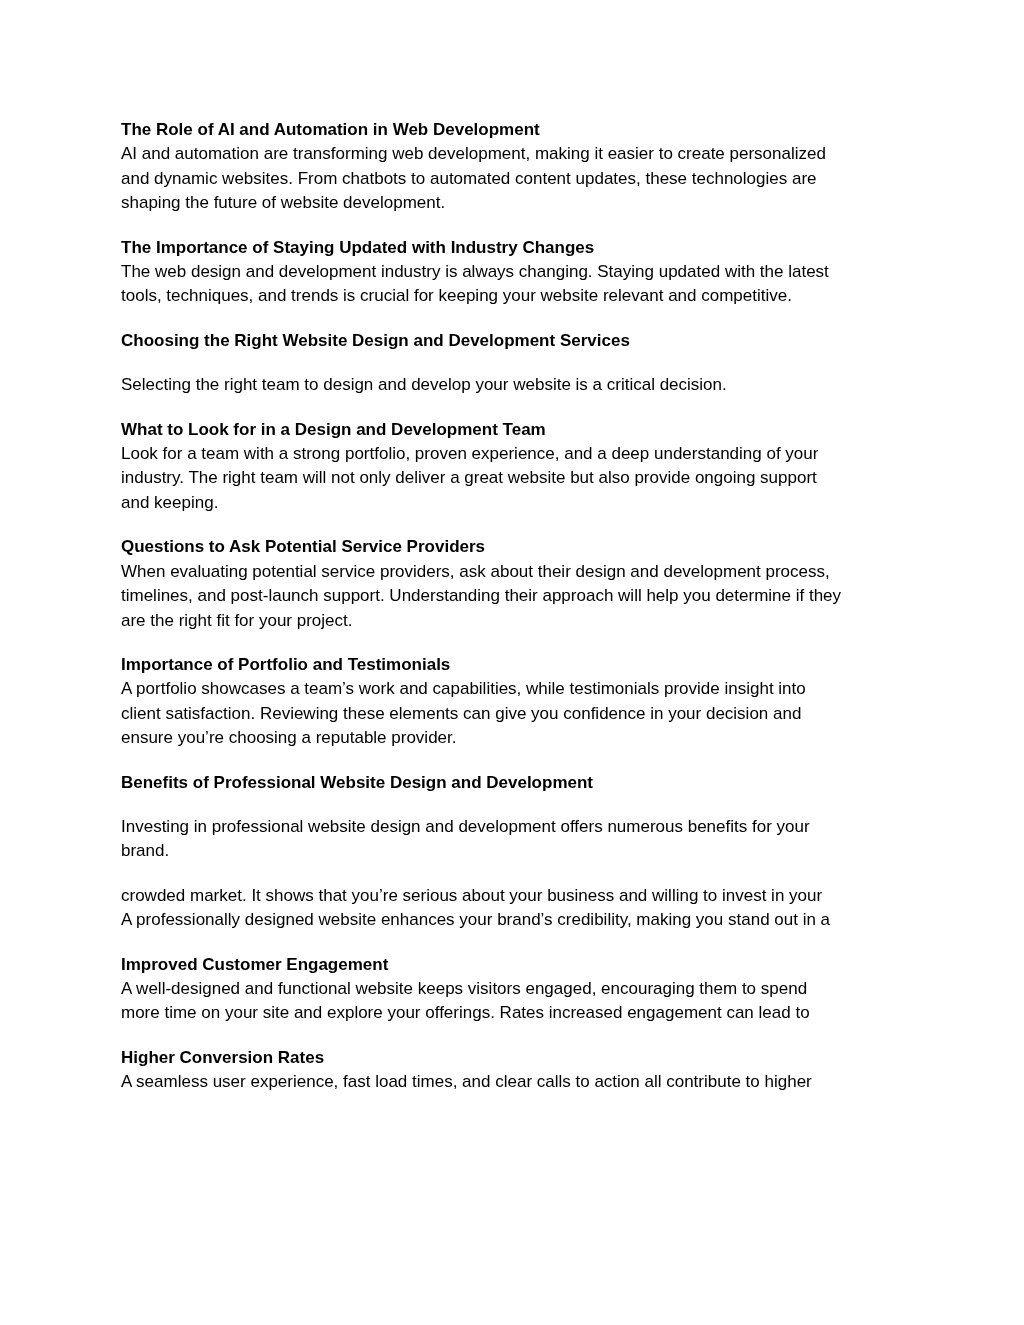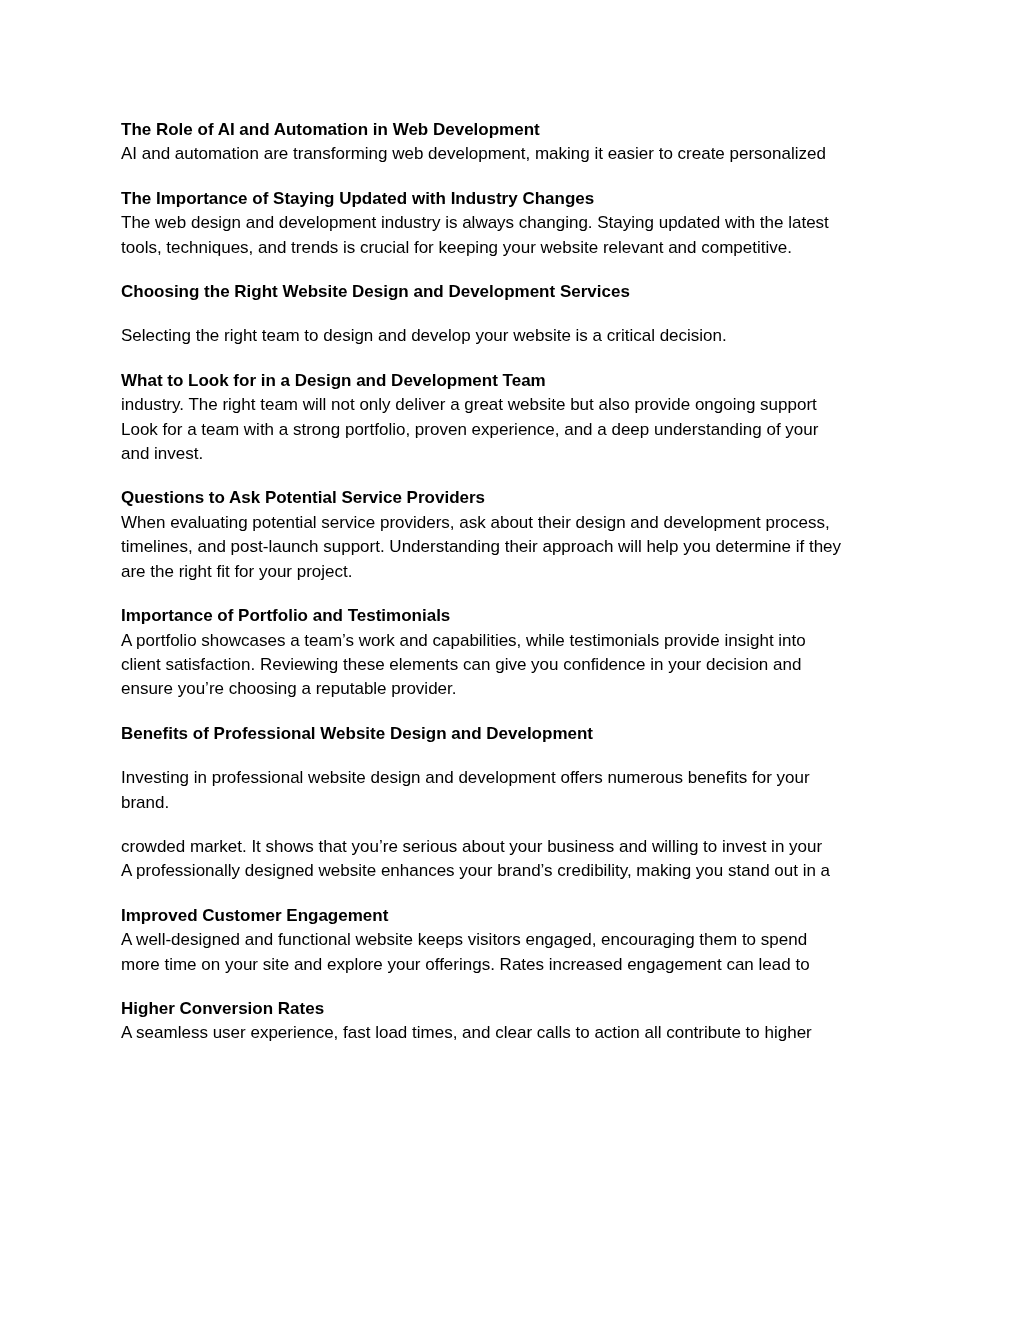--- a/index.html
+++ b/index.html
@@ -30,33 +30,35 @@
     height: 20px;
   }
 </style>
 </head>
 <body>
 
 <div class="page">
   <div id="doc-content">
       <div class="doc-line doc-heading">The Role of AI and Automation in Web Development</div>
       <div class="doc-line">AI and automation are transforming web development, making it easier to create personalized</div>
+      <div class="doc-line">and dynamic websites. From chatbots to automated content updates, these technologies are</div>
+      <div class="doc-line">shaping the future of website development.</div>
       <div class="blank-line"></div>
       <div class="doc-line doc-heading">The Importance of Staying Updated with Industry Changes</div>
       <div class="doc-line">The web design and development industry is always changing. Staying updated with the latest</div>
       <div class="doc-line">tools, techniques, and trends is crucial for keeping your website relevant and competitive.</div>
       <div class="blank-line"></div>
       <div class="doc-line doc-heading">Choosing the Right Website Design and Development Services</div>
       <div class="blank-line"></div>
       <div class="doc-line">Selecting the right team to design and develop your website is a critical decision.</div>
       <div class="blank-line"></div>
       <div class="doc-line doc-heading">What to Look for in a Design and Development Team</div>
+      <div class="doc-line">Look for a team with a strong portfolio, proven experience, and a deep understanding of your</div>
       <div class="doc-line">industry. The right team will not only deliver a great website but also provide ongoing support</div>
-      <div class="doc-line">Look for a team with a strong portfolio, proven experience, and a deep understanding of your</div>
-      <div class="doc-line">and invest.</div>
+      <div class="doc-line">and keeping.</div>
       <div class="blank-line"></div>
       <div class="doc-line doc-heading">Questions to Ask Potential Service Providers</div>
       <div class="doc-line">When evaluating potential service providers, ask about their design and development process,</div>
       <div class="doc-line">timelines, and post-launch support. Understanding their approach will help you determine if they</div>
       <div class="doc-line">are the right fit for your project.</div>
       <div class="blank-line"></div>
       <div class="doc-line doc-heading">Importance of Portfolio and Testimonials</div>
       <div class="doc-line">A portfolio showcases a team’s work and capabilities, while testimonials provide insight into</div>
       <div class="doc-line">client satisfaction. Reviewing these elements can give you confidence in your decision and</div>
       <div class="doc-line">ensure you’re choosing a reputable provider.</div>

